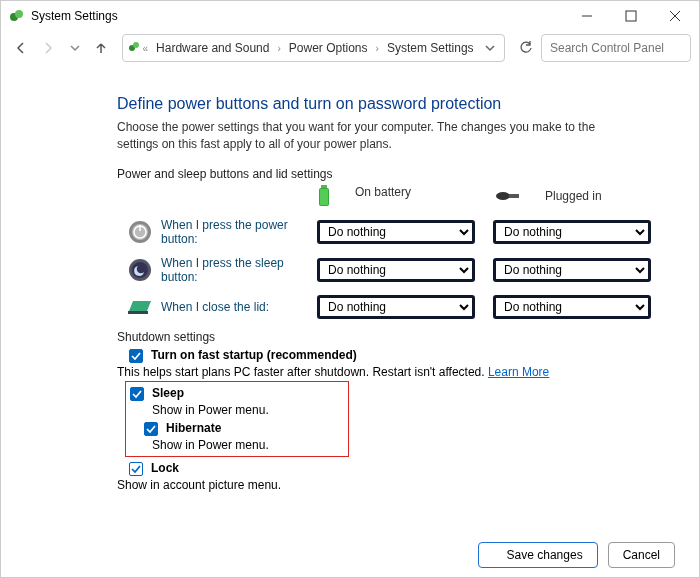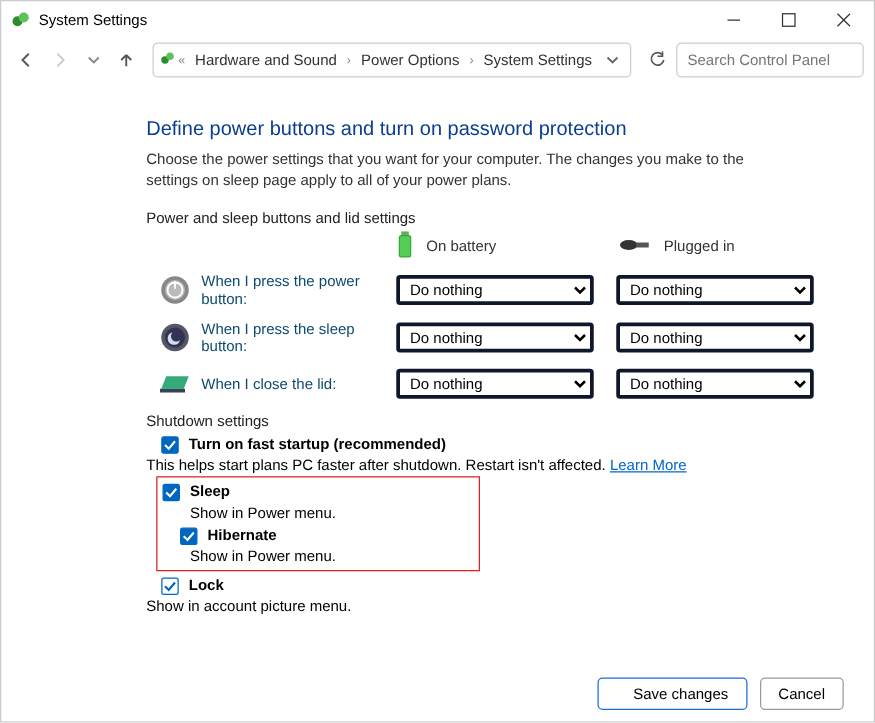--- a/index.html
+++ b/index.html
@@ -91,21 +91,21 @@
   }
   .desc { color: #333; margin: 0 0 14px 0; line-height: 1.4; max-width: 520px; }
   .section-label { color: #222; margin: 8px 0 4px 0; }
   .colhead {
     display: flex;
     margin-left: 200px;
     gap: 18px;
     margin-bottom: 8px;
     align-items: center;
   }
-  .colhead .col { width: 160px; display:flex; align-items:center; gap:10px; color:#333; }
+  .colhead .col { width: 160px; display:flex; align-items:flex-start; gap:24px; color:#333; }
   .row {
     display: flex;
     align-items: center;
     margin-bottom: 10px;
   }
   .row .icon { width: 26px; height: 26px; margin: 0 8px 0 10px; display:flex; align-items:center; justify-content:center; }
   .row .label { width: 156px; color:#0c4a6e; }
   .row .selects { display:flex; gap:18px; }
   select.dd {
     width: 158px;
@@ -127,21 +127,21 @@
     border-radius: 2px;
   }
   .opt .cb.blueoutline { background:#fff; border-color:#0067c0; }
   .opt .cb svg { display:block; }
   .opt .txt b { font-weight: 700; }
   a.link { color: #0066cc; text-decoration: underline; cursor: pointer; }
   .redbox {
     border: 1px solid #d22;
     padding: 0 4px 4px 0;
     margin: 2px 0 2px 8px;
-    width: 259px;
+    width: 224px;
   }
   
   .footer {
     position: absolute;
     bottom: 0; left: 0; right: 0;
     height: 44px;
     display: flex;
     align-items: center;
     justify-content: flex-end;
     padding: 0 24px;
@@ -235,21 +235,21 @@
       </svg>
   </div>
   <div class="searchbox">
     <input placeholder="Search Control Panel" style="">
 
   </div>
 </div>
 
 <div class="content">
   <h1>Define power buttons and turn on password protection</h1>
-  <p class="desc">Choose the power settings that you want for your computer. The changes you make to the settings on sleep page apply to all of your power plans.</p>
+  <p class="desc">Choose the power settings that you want for your computer. The changes you make to the settings on this fast apply to all of your power plans.</p>
 
   <div class="section-label">Power and sleep buttons and lid settings</div>
 
   <div class="colhead">
     <div class="col">
       <span>
         <svg width="14" height="22" viewBox="0 0 14 22">
             <rect x="4" y="0" width="6" height="3" fill="#6a6"></rect>
             <rect x="2" y="3" width="10" height="18" rx="2" fill="#3a3"></rect>
             <rect x="3" y="4" width="8" height="16" rx="1" fill="#5c5"></rect>

